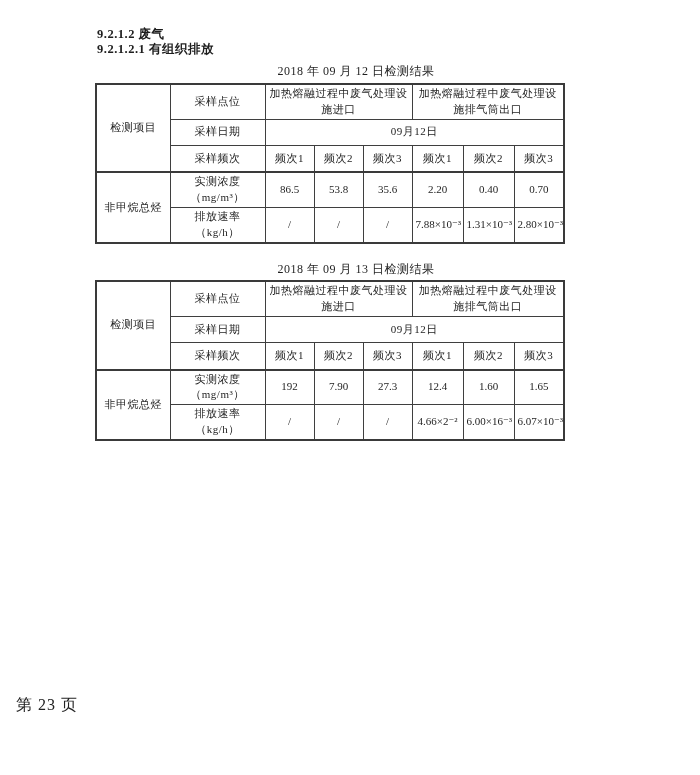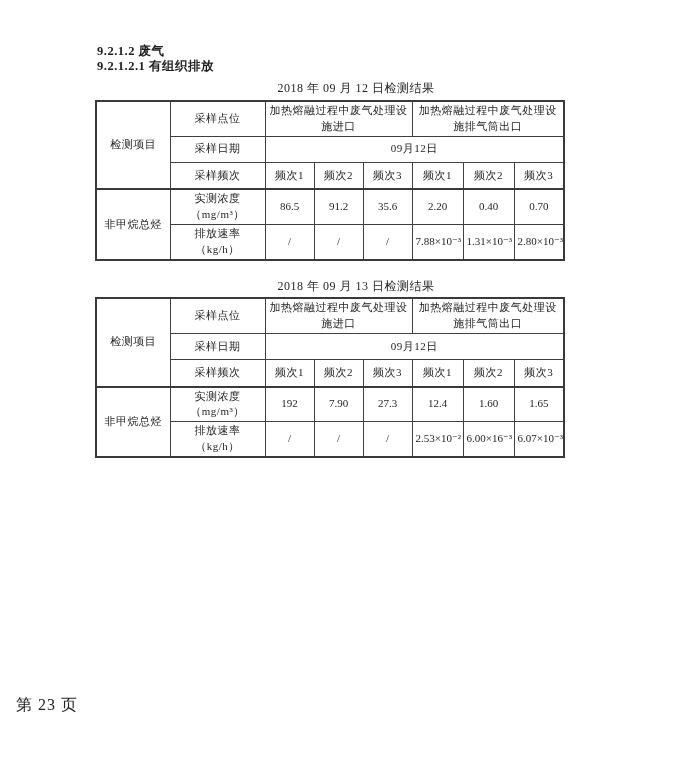--- a/index.html
+++ b/index.html
@@ -1,21 +1,21 @@
 <!DOCTYPE html>
 <html><head>
 <meta charset="utf-8">
 <style>
   html,body{margin:0;padding:0;}
   body{
     width:700px;height:775px;background:#ffffff;position:relative;
     font-family:"Liberation Serif","DejaVu Serif",serif;
     color:#1e1e1e;
   }
-  .content{position:absolute;left:95px;top:44px;width:522px;}
+  .content{position:absolute;left:95px;top:27px;width:522px;}
   .h1,.h2{font-size:12.5px;font-weight:bold;margin:0;padding-left:2px;line-height:15px;letter-spacing:0.5px;}
   .caption{font-size:12px;text-align:center;line-height:15px;margin-top:7px;letter-spacing:0.5px;}
   .caption.second{margin-top:18px;}
   table{
     border-collapse:collapse;width:468px;table-layout:fixed;
     margin-top:4px;
     border:2px solid #3a3a3a;
     font-size:11px;
   }
   table.second{margin-top:3px;}
@@ -75,21 +75,21 @@
       <td>频次2</td>
       <td>频次3</td>
       <td>频次1</td>
       <td>频次2</td>
       <td>频次3</td>
     </tr>
     <tr class="r4">
       <td rowspan="2">非甲烷总烃</td>
       <td>实测浓度（mg/m³）</td>
       <td class="num">86.5</td>
-      <td class="num">91.2</td>
+      <td class="num">53.8</td>
       <td class="num">35.6</td>
       <td class="num">2.20</td>
       <td class="num">0.40</td>
       <td class="num">0.70</td>
     </tr>
     <tr class="r5">
       <td>排放速率（kg/h）</td>
       <td class="num">/</td>
       <td class="num">/</td>
       <td class="num">/</td>
@@ -141,21 +141,21 @@
       <td class="num">27.3</td>
       <td class="num">12.4</td>
       <td class="num">1.60</td>
       <td class="num">1.65</td>
     </tr>
     <tr class="r5">
       <td>排放速率（kg/h）</td>
       <td class="num">/</td>
       <td class="num">/</td>
       <td class="num">/</td>
-      <td class="num">2.53×10⁻²</td>
+      <td class="num">4.66×2⁻²</td>
       <td class="num">6.00×16⁻³</td>
       <td class="num">6.07×10⁻³</td>
     </tr>
   </tbody>
     </table>
 
 </div>
 
 <div class="footer">第 23 页</div>
 

